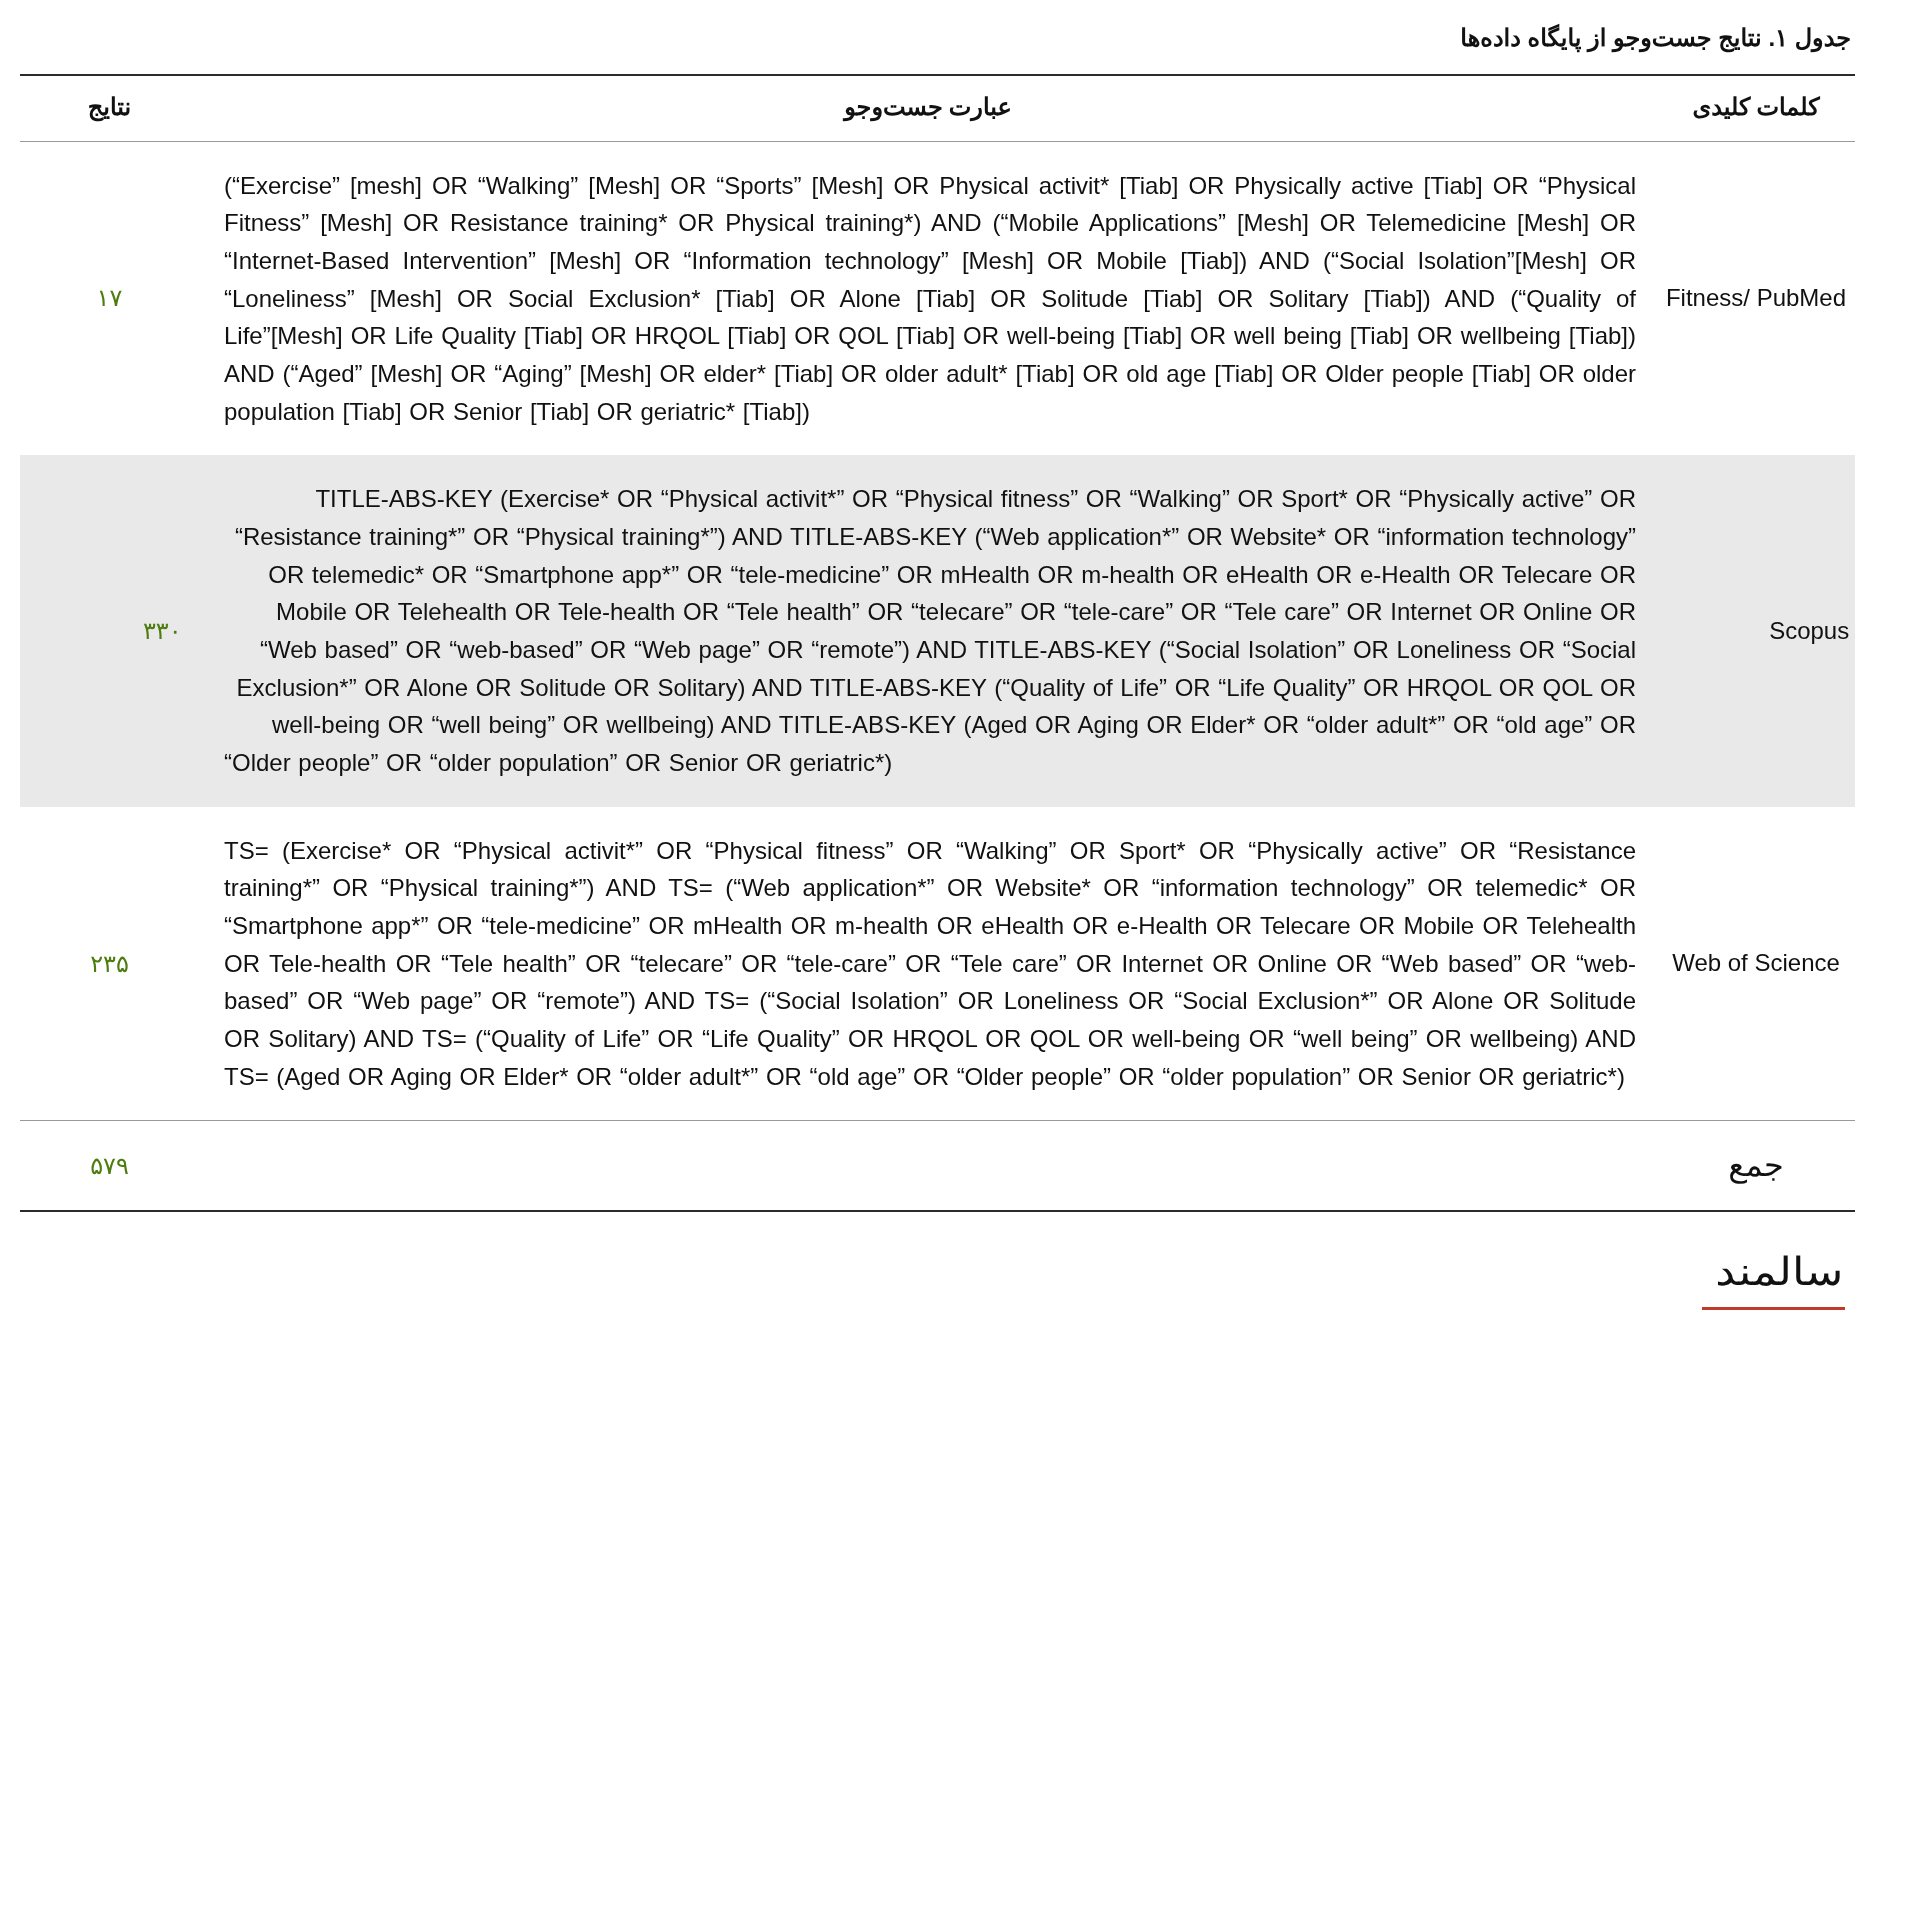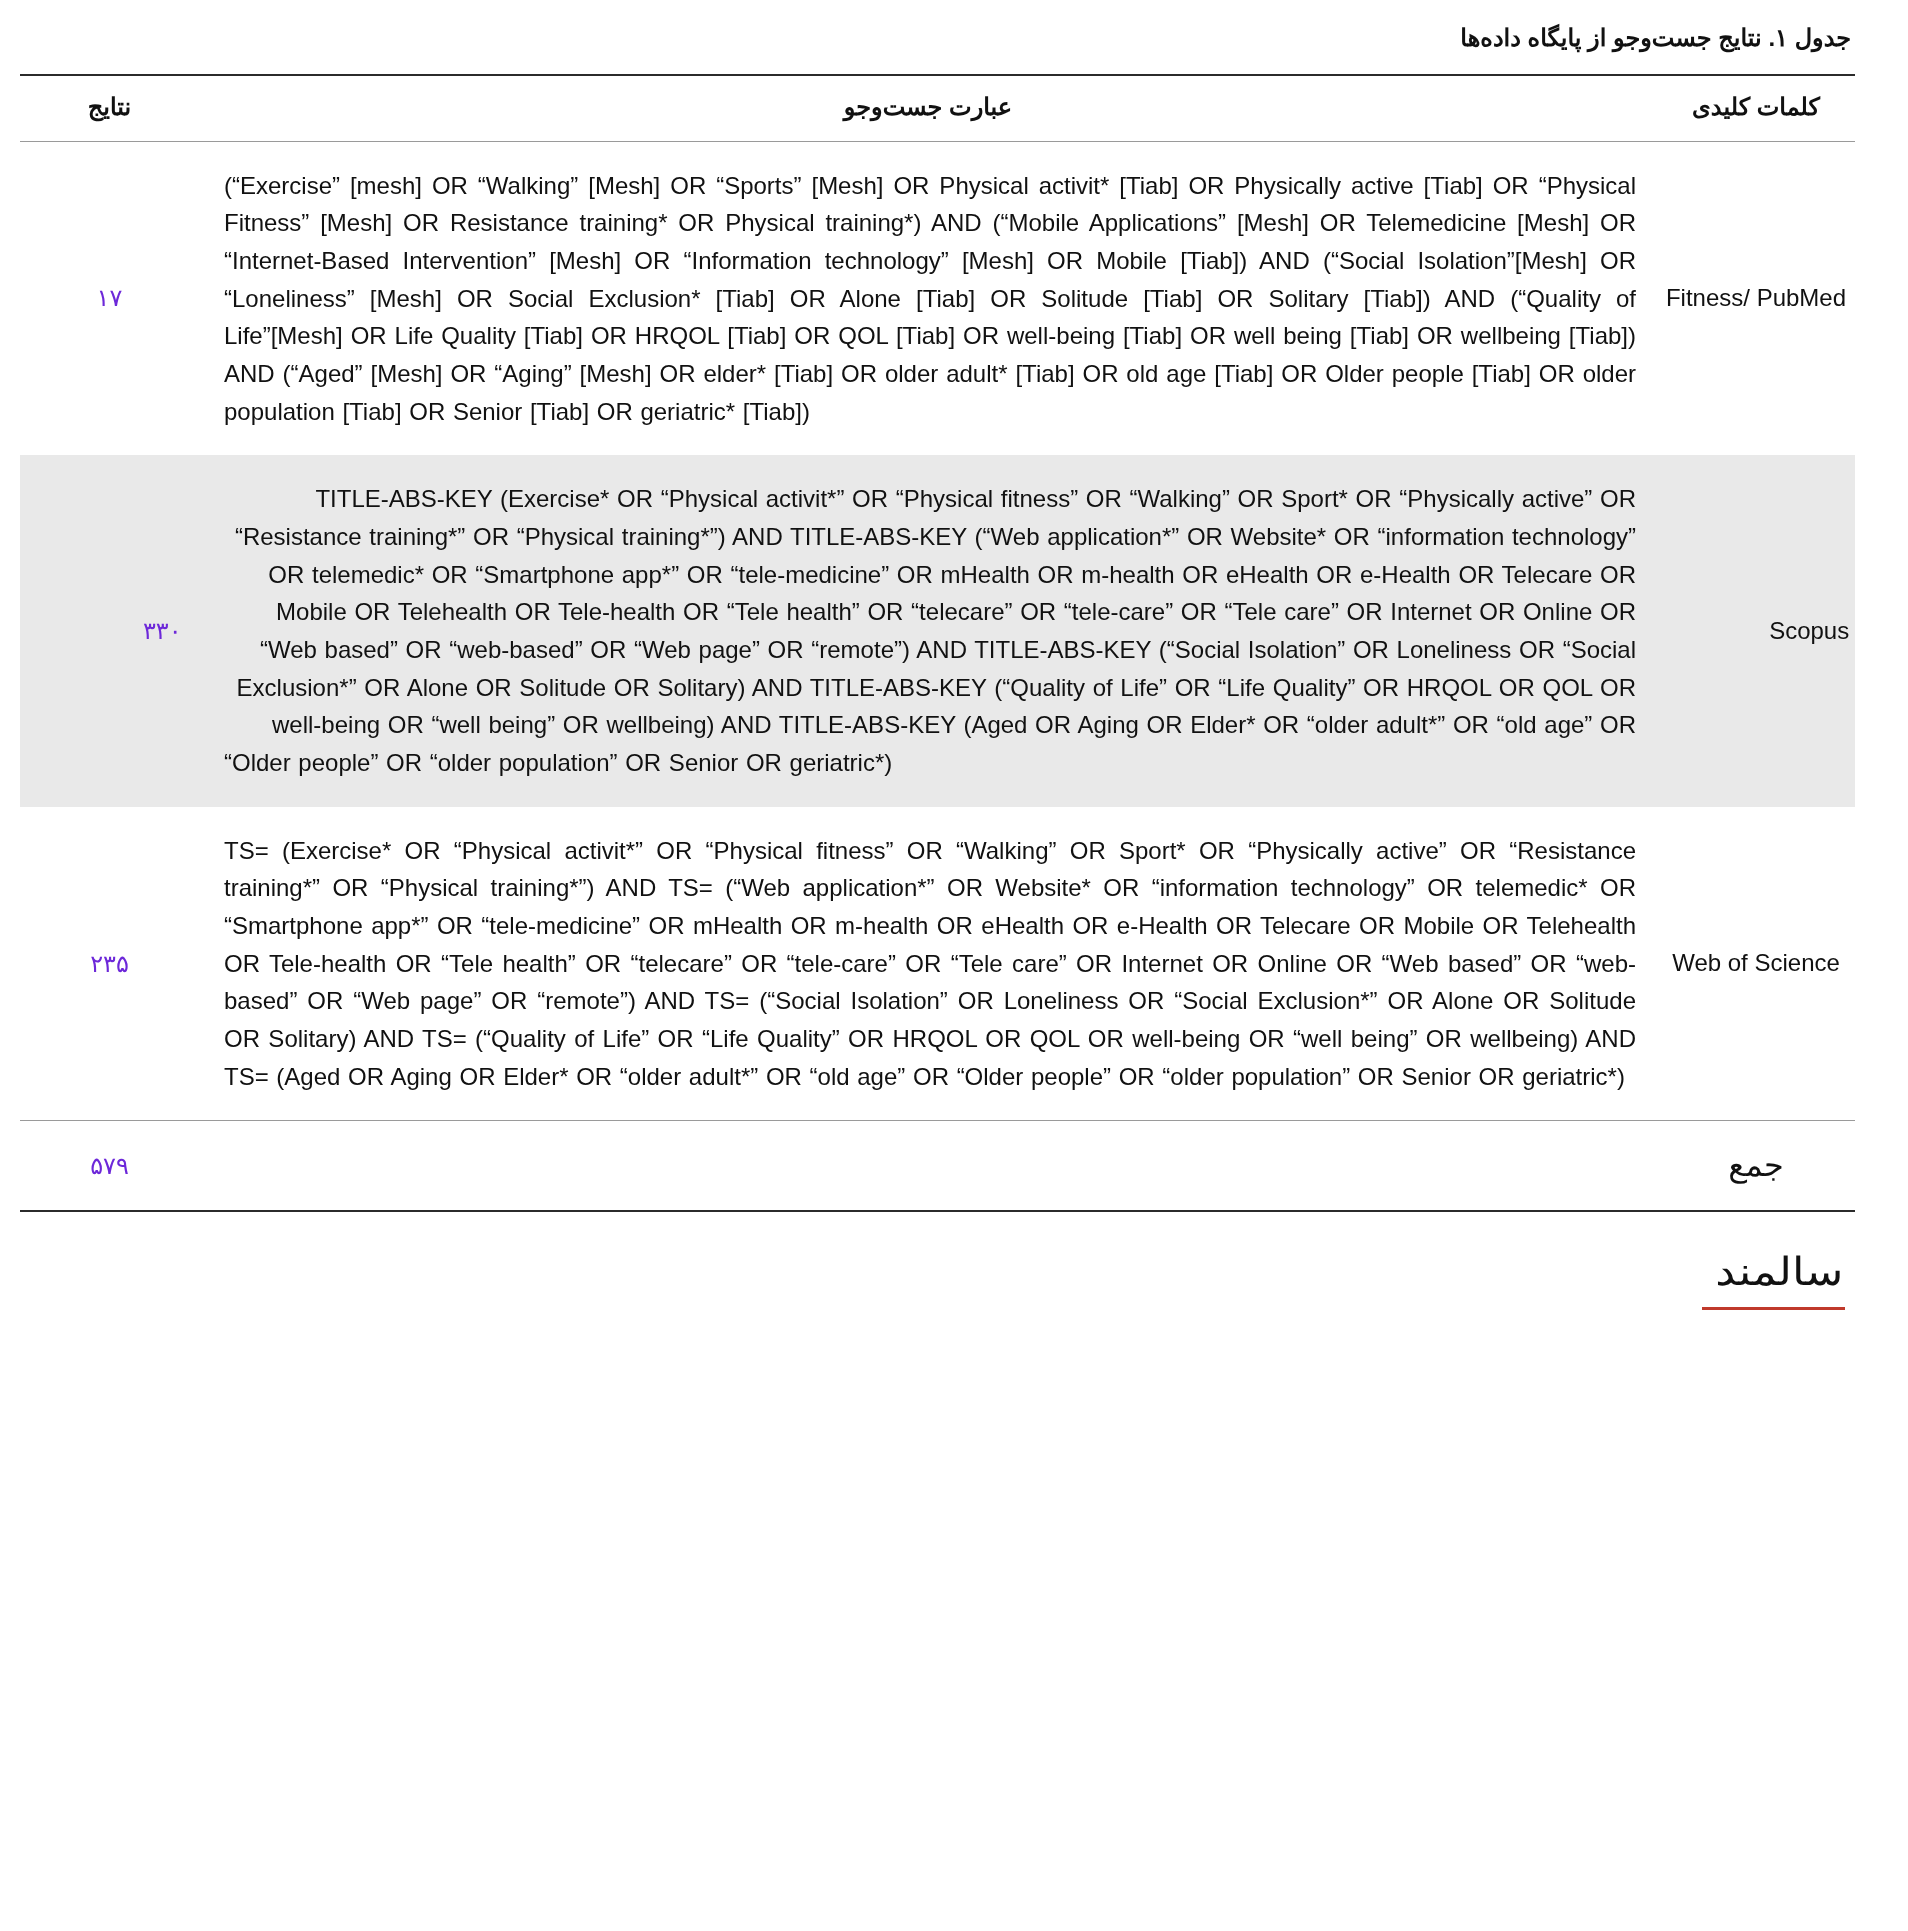--- a/index.html
+++ b/index.html
@@ -44,20 +44,21 @@
   thead tr.head-row th {
     font-size: 24px;
     font-weight: bold;
     color: #111;
     padding: 17.4px 9.7px 19.3px 9.7px;
     text-align: center;
     vertical-align: middle;
     border-top: 2.4px solid #2b2b2b;
     border-bottom: 1.5px solid #9a9a9a;
     background: #ffffff;
+    font-family: Liberation Serif, serif;
   }
   tbody td {
     vertical-align: middle;
     padding: 25px 17.4px;
   }
   tbody tr.band td {
     background: #e9e9e9;
     text-align: right;
   }
   td.keyword-cell {
@@ -65,21 +66,21 @@
     font-size: 24px;
     color: #111;
     line-height: 1.45;
     direction: ltr;
     padding-right: 5.8px;
     padding-left: 5.8px;
   }
   td.results-cell {
     text-align: center;
     font-size: 24px;
-    color: #6d28d9;
+    color: #4d7c0f;
     direction: rtl;
   }
   td.query-cell {
     direction: ltr;
     text-align: justify;
     text-align-last: left;
     font-size: 24px;
     line-height: 1.57;
     color: #111;
     padding: 25px 21px 25px 25px;

